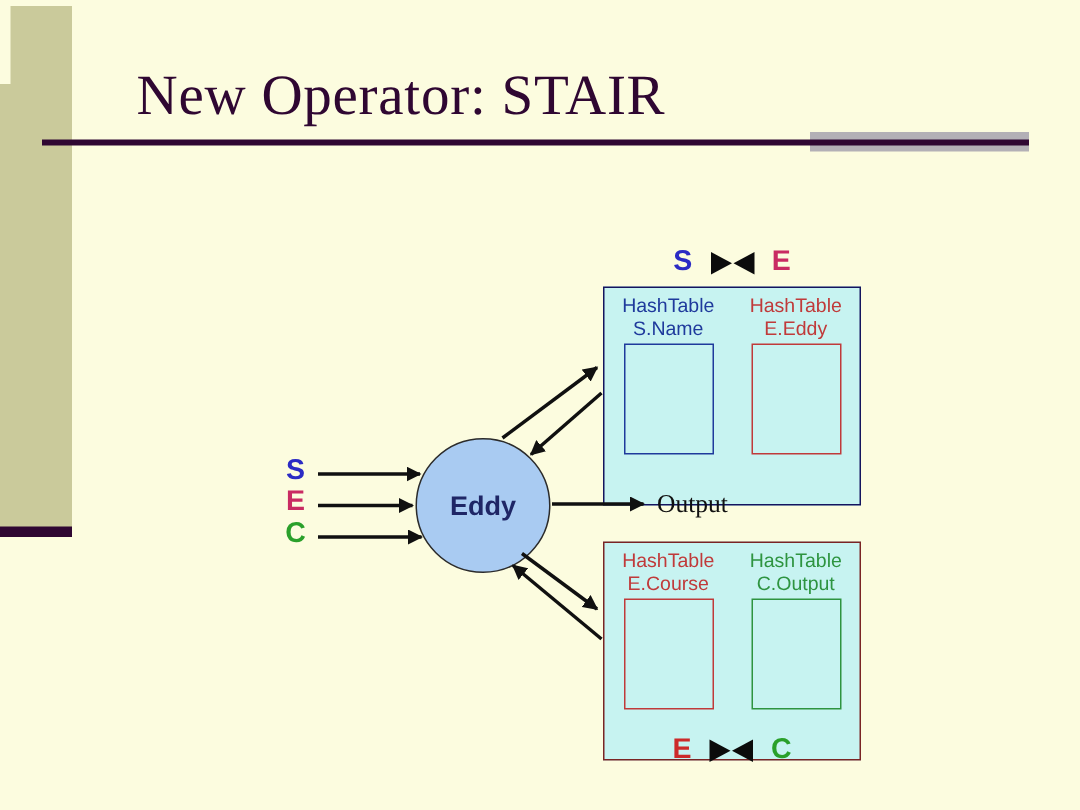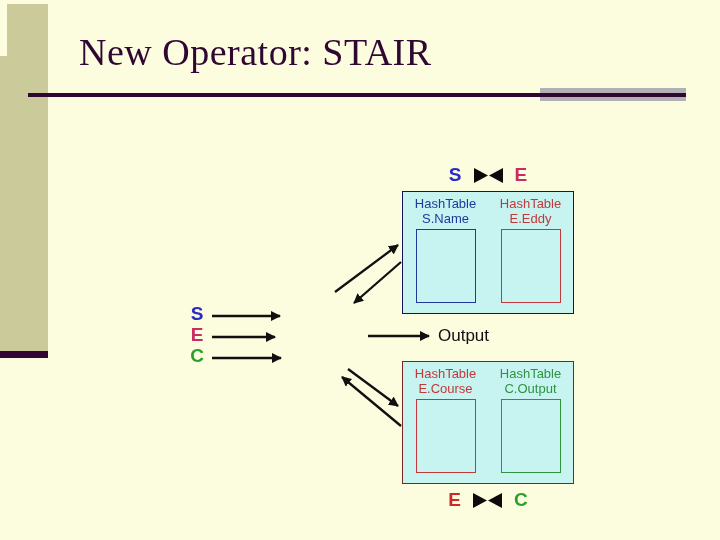--- a/index.html
+++ b/index.html
@@ -6,21 +6,21 @@
   .slide{
     position:relative;width:720px;height:540px;overflow:hidden;
     background:var(--bg,#FCFCDF);
     font-family:"Liberation Sans","DejaVu Sans",sans-serif;
   }
   
   .olive-bar{position:absolute;left:0;top:4px;width:48px;height:348px;background:var(--olive,#CACA9B);}
   .olive-notch{position:absolute;left:0;top:4px;width:7px;height:52px;background:var(--bg,#FCFCDF);}
   .olive-underline{position:absolute;left:0;top:351px;width:48px;height:7px;background:var(--purple,#2F0732);}
   .page-title{
-    position:absolute;left:79px;top:30px;margin:0;
+    position:absolute;left:79px;top:30px;margin:12px;
     font-family:"Liberation Serif","DejaVu Serif",serif;
     font-size:38px;font-weight:400;color:var(--purple,#2F0732);letter-spacing:.5px;white-space:nowrap;
   }
   .accent-gray{position:absolute;left:540px;top:88px;width:146px;height:13px;background:var(--gray,#B3B0B6);z-index:1;}
   .title-rule{position:absolute;left:28px;top:93px;width:658px;height:4px;background:var(--purple,#2F0732);z-index:2;}
 
   
   .arrows{position:absolute;left:0;top:0;z-index:3;pointer-events:none;}
   .arrows line{stroke:var(--arrow,#101010);stroke-width:2.3px;}
   .arrows .ah{fill:var(--arrow,#101010);}
@@ -29,21 +29,21 @@
     position:absolute;left:402px;width:172px;height:22px;z-index:2;
     display:flex;align-items:center;justify-content:center;gap:11px;
     font-size:19px;font-weight:700;
   }
   .join-top{top:164px;}
   .join-bottom{top:489px;}
   .bowtie{display:block;}
   .bowtie polygon{fill:#0B0B0B;}
 
   .htable{
-    position:absolute;left:402px;width:172px;height:123px;z-index:2;
+    position:absolute;left:402px;width:172px;height:146px;z-index:2;
     background:var(--cyan,#C7F3F1);display:flex;box-sizing:border-box;
   }
   .htable.top{top:191px;border:1.5px solid var(--navyDark,#14145E);}
   .htable.bottom{top:361px;border:1.5px solid var(--maroon,#7A2424);}
   .ht-col{flex:1;display:flex;flex-direction:column;align-items:center;padding-top:4px;}
   .ht-label{font-size:13px;line-height:15px;text-align:center;white-space:nowrap;}
   .bucket{width:60px;height:74px;margin-top:3px;background:transparent;box-sizing:border-box;}
   .b-navy{border:1.5px solid var(--navy,#1F3A9C);}
   .b-red{border:1.5px solid var(--red,#C03A3A);}
   .b-green{border:1.5px solid var(--green,#2E9440);}
@@ -59,21 +59,21 @@
   .sources{position:absolute;left:185px;top:303px;width:24px;z-index:2;
     display:flex;flex-direction:column;align-items:center;}
   .sources span{font-size:19px;font-weight:700;line-height:21px;}
 
   .eddy{
     position:absolute;left:277px;top:292px;width:90px;height:90px;z-index:2;
     background:var(--eddyFill,#A9CBF2);border:1.5px solid #2B2B2B;border-radius:50%;
     display:flex;align-items:center;justify-content:center;box-sizing:border-box;
   }
   .eddy span{font-size:18px;font-weight:700;color:var(--eddyText,#1F2666);}
-  .output-label{position:absolute;left:438px;top:326px;z-index:2;font-size:17px;color:var(--ink,#101010);}
+  .output-label{position:absolute;left:438px;top:326px;z-index:2;font-size:17px;color:var(--ink,#101010);font-family:Liberation Serif, serif;}
 </style>
 </head>
 <body>
 
 <div class="slide">
 
   <div class="olive-bar"></div>
   <div class="olive-notch"></div>
   <div class="olive-underline"></div>
   <h1 class="page-title">New Operator: STAIR</h1>
@@ -121,20 +121,23 @@
       <div class="bucket b-red"></div>
     </div>
   </div>
 
   <div class="sources">
     <span class="c-blue">S</span>
     <span class="c-crimson">E</span>
     <span class="c-greenBright">C</span>
   </div>
 
+  <div class="eddy">
+    <span>Eddy</span>
+  </div>
 
   <div class="output-label">Output</div>
 
   <div class="htable bottom">
     <div class="ht-col">
       <div class="ht-label c-red">
         <div>HashTable</div>
         <div>E.Course</div>
       </div>
       <div class="bucket b-red"></div>

